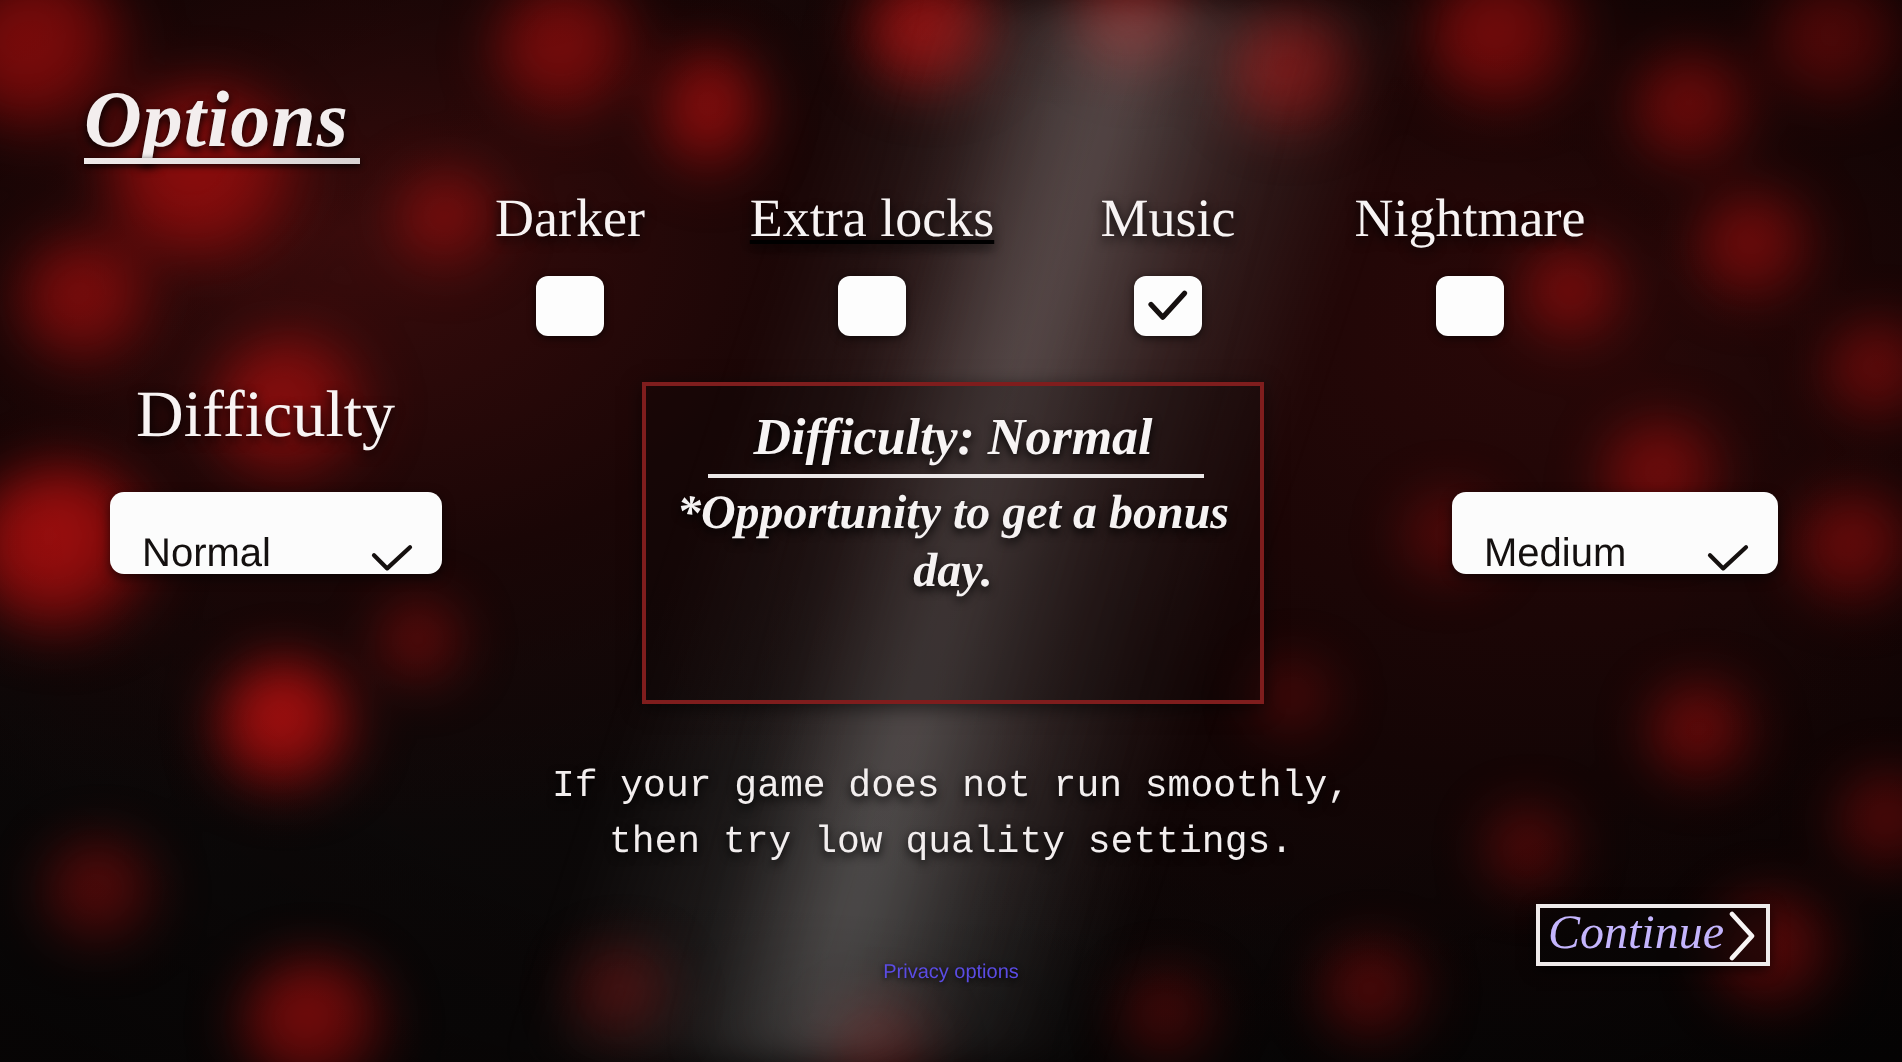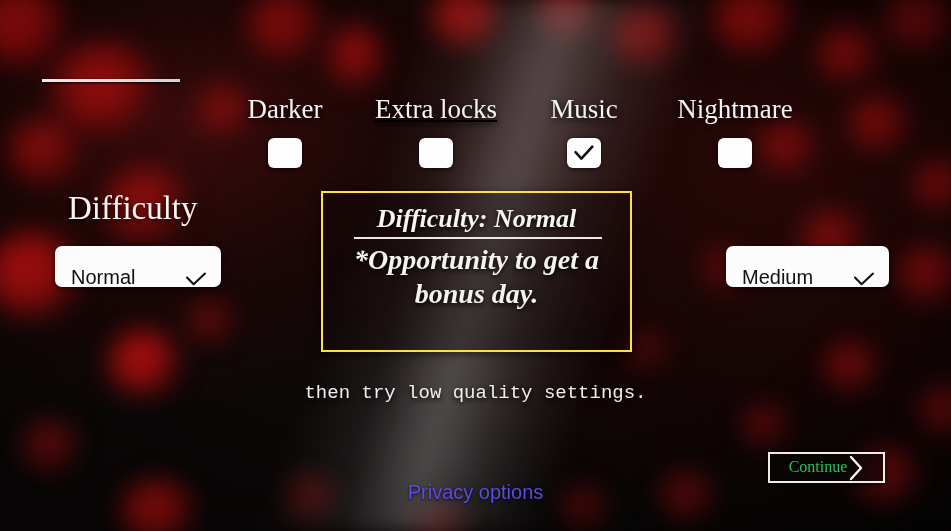--- a/index.html
+++ b/index.html
@@ -137,21 +137,21 @@
   .dropdown .dd-value { line-height: 1; }
   .dropdown .dd-chevron { display: flex; align-items: center; }
 
   
   #info-box {
     position: absolute;
     left: 321px;
     top: 191px;
     width: 311px;
     height: 161px;
-    border: 2px solid #fde047;
+    border: 2px solid #7f1d1d;
     box-sizing: border-box;
     background: rgba(12,8,8,0.30);
     box-shadow: 0 2px 9px rgba(0,0,0,0.55);
   }
   #info-heading {
     position: absolute;
     left: 0; right: 0;
     top: 12px;
     text-align: center;
     font-size: 26px;
@@ -167,21 +167,21 @@
     top: 44px;
     width: 248px;
     height: 2px;
     background: #ece8e8;
   }
   #info-sub {
     position: absolute;
     left: 0; right: 0;
     top: 50px;
     text-align: center;
-    font-size: 28px;
+    font-size: 24px;
     font-style: italic;
     font-weight: 700;
     color: #f5f2f2;
     text-shadow: 0 2px 5px rgba(0,0,0,0.95);
     line-height: 1.2;
   }
 
   
   #hint {
     position: absolute;
@@ -196,21 +196,21 @@
     text-shadow: 0 2px 5px rgba(0,0,0,0.95);
   }
 
   
   #privacy-link {
     position: absolute;
     left: 0; right: 0;
     top: 481px;
     text-align: center;
     font-family: "Liberation Sans", sans-serif;
-    font-size: 20px;
+    font-size: 10px;
     color: #5b4ce4;
     cursor: pointer;
     text-shadow: 0 1px 3px rgba(0,0,0,0.9);
   }
 
   
   #continue-button {
     position: absolute;
     left: 768px;
     top: 452px;
@@ -220,22 +220,23 @@
     box-sizing: border-box;
     background: rgba(8,5,5,0.55);
     display: flex;
     align-items: center;
     justify-content: center;
     gap: 1px;
     cursor: pointer;
     box-shadow: 0 2px 7px rgba(0,0,0,0.7);
   }
   #continue-button .ct-label {
-    font-size: 16px;
-    color: #22c55e;
+    font-size: 24px;
+    font-style: italic;
+    color: #c4b5fd;
     line-height: 1;
     padding-bottom: 2px;
   }
   #continue-button .ct-chevron { display: flex; align-items: center; }
 </style>
 </head>
 <body>
 
 <div id="screen">
 
@@ -274,20 +275,21 @@
     <div class="blob" style="left:412px;  top:500px;  width:58px;  height:50px;  opacity:.3;"></div>
     <div class="blob" style="left:286px;  top:474px;  width:52px;  height:48px;  opacity:.36;"></div>
     <div class="blob" style="left:626px;  top:330px;  width:44px;  height:40px;  opacity:.28;"></div>
   </div>
   <div class="bg-layer" id="bg-streak2"></div>
   <div class="bg-layer" id="bg-streak"></div>
   <div class="bg-layer" id="bg-vignette"></div>
 
   <div id="ui">
 
+    <div class="title">Options</div>
     <div class="title-rule"></div>
 
     <div class="check-group" style="left:225px; width:120px;">
       <div class="check-label">Darker</div>
       <div class="checkbox"></div>
     </div>
 
     <div class="check-group" style="left:361px; width:150px;text-decoration:underline;">
       <div class="check-label">Extra locks</div>
       <div class="checkbox"></div>
@@ -326,20 +328,21 @@
       </span>
     </div>
 
     <div id="info-box">
       <div id="info-heading">Difficulty: Normal</div>
       <div id="info-heading-rule"></div>
       <div id="info-sub">*Opportunity to get a bonus day.</div>
     </div>
 
     <div id="hint">
+      <div>If your game does not run smoothly,</div>
       <div>then try low quality settings.</div>
     </div>
 
     <div>
       <span id="privacy-link">Privacy options</span>
     </div>
 
     <div id="continue-button">
       <span class="ct-label">Continue</span>
       <span class="ct-chevron">

